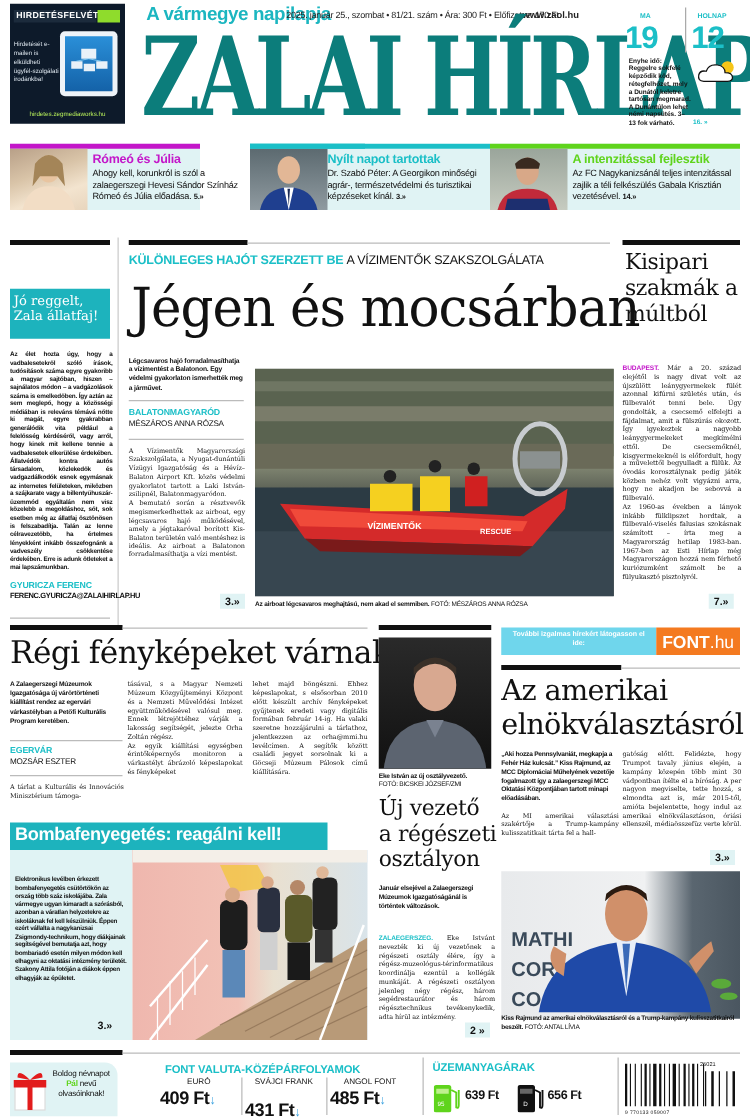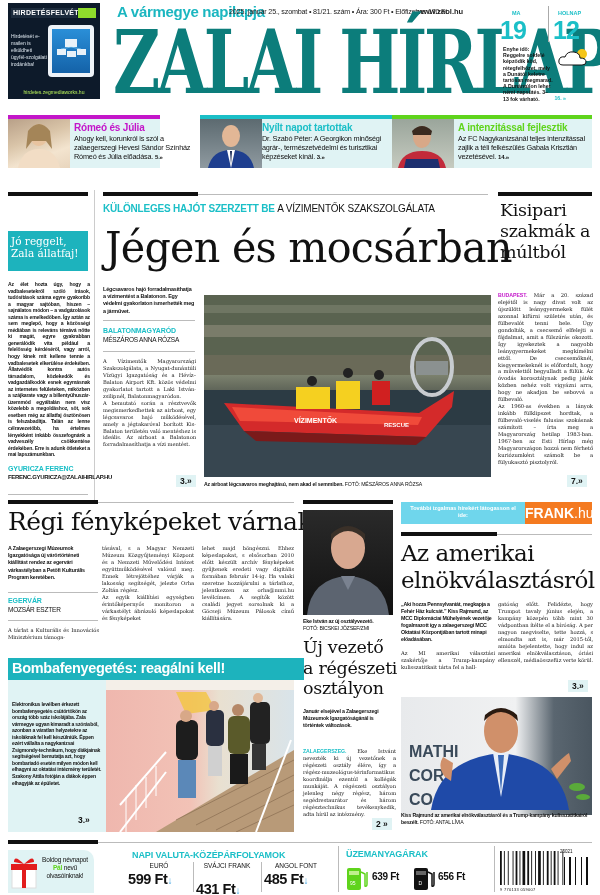--- a/index.html
+++ b/index.html
@@ -210,21 +210,21 @@
 <div class="abs" style="left:8px;top:545px;width:90px;font-size:5.3px;line-height:7.2px;font-weight:bold;letter-spacing:-.15px">A Zalaegerszegi Múzeumok Igazgatósága új várörtörténeti kiállítást rendez az egervári várkastélyban a Petőfi Kulturális Program keretében.</div>
 <div class="abs rule" style="left:8px;top:592px;width:90px"></div>
 <div class="abs byline-loc" style="left:8px;top:597px">EGERVÁR</div>
 <div class="abs byline-name" style="left:8px;top:606px">MOZSÁR ESZTER</div>
 <div class="abs rule" style="left:8px;top:620px;width:90px"></div>
 <div class="abs serif-body" style="left:8px;top:627px;width:91px;text-align:justify">A tárlat a Kulturális és Innovációs Minisztérium támoga-</div>
 <div class="abs serif-body" style="left:102px;top:545px;width:92px;text-align:justify;white-space:pre-line">tásával, s a Magyar Nemzeti Múzeum Közgyűjteményi Központ és a Nemzeti Művelődési Intézet együttműködésével valósul meg. Ennek létrejöttéhez várják a lakosság segítségét, jelezte Orha Zoltán régész.
  Az egyik kiállítási egységben érintőképernyős monitoron a várkastélyt ábrázoló képeslapokat és fényképeket</div>
 <div class="abs serif-body" style="left:202px;top:545px;width:92px;text-align:justify">lehet majd böngészni. Ehhez képeslapokat, s elsősorban 2010 előtt készült archív fényképeket gyűjtenek eredeti vagy digitális formában február 14-ig. Ha valaki szeretne hozzájárulni a tárlathoz, jelentkezzen az orha@mmi.hu levélcímen. A segítők között családi jegyet sorsolnak ki a Göcseji Múzeum Pálosok című kiállítására.</div>
 
-<div class="abs" style="left:8px;top:658px;width:296px;height:22px;background:#1db3bd">
+<div class="abs" style="left:8px;top:658px;width:254px;height:22px;background:#1db3bd">
   <div style="padding:2px 4px;color:#fff;font-size:14.5px;font-weight:bold;letter-spacing:-.3px;white-space:nowrap">Bombafenyegetés: reagálni kell!</div>
 </div>
 <div class="abs" style="left:8px;top:680px;width:98px;height:152px;background:#e0f3f4"></div>
 <div class="abs" style="left:12px;top:701px;width:90px;font-size:5.1px;line-height:6.55px;font-weight:bold;letter-spacing:-.2px">Elektronikus levélben érkezett bombafenyegetés csütörtökön az ország több száz iskolájába. Zala vármegye ugyan kimaradt a szórásból, azonban a váratlan helyzetekre az iskoláknak fel kell készülniük. Éppen ezért vállalta a nagykanizsai Zsigmondy-technikum, hogy diákjainak segítségével bemutatja azt, hogy bombariadó esetén milyen módon kell elhagyni az oktatási intézmény területét. Szakony Attila fotóján a diákok éppen elhagyják az épületet.</div>
 <div class="abs" style="left:78px;top:815px;font-size:8.5px;font-weight:bold">3.»</div>
 <div class="abs photo" style="left:106px;top:680px;width:188px;height:152px;background:linear-gradient(90deg,#efb7ae 0%,#f2c2b6 45%,#e9e0d0 60%,#d9e4ea 100%)">
   <svg width="188" height="152" viewBox="0 0 188 152">
     <rect x="0" y="0" width="188" height="10" fill="#f4efe8"></rect>
     <path d="M70 12 L100 12 L110 30 L80 34 Z" fill="#f2c640" opacity=".8"></path>
     <path d="M50 152 L188 70 L188 152 Z" fill="#b89a78"></path>
@@ -273,21 +273,21 @@
 </div>
 <div class="abs" style="left:303px;top:618px;width:92px;font-size:5.3px;line-height:6.8px;font-weight:bold;letter-spacing:-.2px"><span>Eke István az új osztályvezető.</span><br><span style="font-weight:normal">FOTÓ: BICSKEI JÓZSEF/ZMI</span></div>
 <div class="abs serif" style="left:303px;top:637px;width:95px;font-size:17.5px;line-height:20.5px;letter-spacing:-.3px">Új vezető a régészeti osztályon</div>
 <div class="abs" style="left:303px;top:708px;width:92px;font-size:5.3px;line-height:7.2px;font-weight:bold;letter-spacing:-.2px">Január elsejével a Zalaegerszegi Múzeumok Igazgatóságánál is történtek változások.</div>
 <div class="abs serif-body" style="left:303px;top:748px;width:93px;text-align:justify"><span style="font-family:'Liberation Sans',sans-serif;font-weight:bold;color:#1bbfc7">ZALAEGERSZEG.</span> <span>Eke Istvánt nevezték ki új vezetőnek a régészeti osztály élére, így a régész-muzeológus-térinformatikus koordinálja ezentúl a kollégák munkáját. A régészeti osztályon jelenleg négy régész, három segédrestaurátor és három régésztechnikus tevékenykedik, adta hírül az intézmény.</span></div>
 <div class="abs pageref" style="left:372px;top:818px">2 »</div>
 
 <div class="abs" style="left:401px;top:502px;width:124px;height:22px;background:#6fd6ec">
   <div style="color:#fff;font-size:5.6px;font-weight:bold;text-align:center;padding:3px 6px;line-height:7px">További izgalmas hírekért látogasson el ide:</div>
 </div>
-<div class="abs" style="left:525px;top:502px;width:67px;height:22px;background:#f47a20;color:#fff;font-size:14px;font-weight:bold;line-height:22px;text-align:center"><span>FRANK</span><span style="font-weight:normal">.hu</span></div>
+<div class="abs" style="left:525px;top:502px;width:67px;height:22px;background:#f47a20;color:#fff;font-size:14px;font-weight:bold;line-height:22px;text-align:center"><span>FONT</span><span style="font-weight:normal">.hu</span></div>
 
 <div class="abs thick" style="left:401px;top:532px;width:96px"></div>
 <div class="abs rule" style="left:497px;top:534px;width:95px"></div>
 <div class="abs serif" style="left:401px;top:540px;width:195px;font-size:23px;line-height:27px;letter-spacing:-.5px">Az amerikai elnökválasztásról</div>
 <div class="abs" style="left:401px;top:601px;width:94px;font-size:5.3px;line-height:7.1px;font-weight:bold;letter-spacing:-.2px">„Aki hozza Pennsylvaniát, megkapja a Fehér Ház kulcsát.” Kiss Rajmund, az MCC Diplomáciai Műhelyének vezetője fogalmazott így a zalaegerszegi MCC Oktatási Központjában tartott minapi előadásában.</div>
 <div class="abs serif-body" style="left:401px;top:650px;width:94px;text-align:justify">Az MI amerikai választási szakértője a Trump-kampány kulisszatitkait tárta fel a hall-</div>
 <div class="abs serif-body" style="left:498px;top:601px;width:95px;text-align:justify">gatóság előtt. Felidézte, hogy Trumpot tavaly június elején, a kampány közepén több mint 30 vádpontban ítélte el a bíróság. A per nagyon megviselte, tette hozzá, s elmondta azt is, már 2015-től, amióta bejelentette, hogy indul az amerikai elnökválasztáson, óriási ellenszél, médiaösszefüz verte körül.</div>
 <div class="abs pageref" style="left:568px;top:680px">3.»</div>
 <div class="abs photo" style="left:401px;top:697px;width:191px;height:118px;background:linear-gradient(90deg,#e8eaec 0%,#f0f1f2 60%,#5a6670 80%,#4a5660 100%)">
   <svg width="191" height="113" viewBox="0 0 191 113">
@@ -319,25 +319,25 @@
     <rect x="12" y="10" width="4" height="24" fill="#e21c1c"></rect>
     <path d="M14 10 Q4 0 4 8 Z M14 10 Q24 0 24 8 Z" fill="#e21c1c"></path>
   </svg>
   <div class="abs" style="left:30px;top:6px;width:54px;font-size:6.5px;line-height:8px;text-align:center;letter-spacing:-.2px">
     <span>Boldog névnapot</span><br>
     <span style="color:#5fd41c;font-weight:bold">Pál</span> <span>nevű</span><br>
     <span>olvasóinknak!</span>
   </div>
 </div>
 
-<div class="abs fx-head" style="left:132px;top:850px">NAPI VALUTA-KÖZÉPÁRFOLYAMOK</div>
+<div class="abs fx-head" style="left:132px;top:850px">FONT VALUTA-KÖZÉPÁRFOLYAMOK</div>
 <div class="abs" style="left:128px;top:862px;width:200px;height:32px">
   <div class="abs" style="left:0;top:0;width:62px">
     <div class="fx-cur">EURÓ</div>
-    <div class="fx-val" style="margin-top:2px"><span>599 Ft</span><span class="arrow">↓</span></div>
+    <div class="fx-val" style="margin-top:2px"><span>409 Ft</span><span class="arrow">↓</span></div>
   </div>
   <div class="abs" style="left:65px;top:0;width:1px;height:30px;background:#bbb"></div>
   <div class="abs" style="left:68px;top:0;width:62px">
     <div class="fx-cur">SVÁJCI FRANK</div>
     <div class="fx-val" style="margin-top:12px"><span>431 Ft</span><span class="arrow">↓</span></div>
   </div>
   <div class="abs" style="left:133px;top:0;width:1px;height:30px;background:#bbb"></div>
   <div class="abs" style="left:136px;top:0;width:64px">
     <div class="fx-cur">ANGOL FONT</div>
     <div class="fx-val" style="margin-top:2px"><span>485 Ft</span><span class="arrow">↓</span></div>

